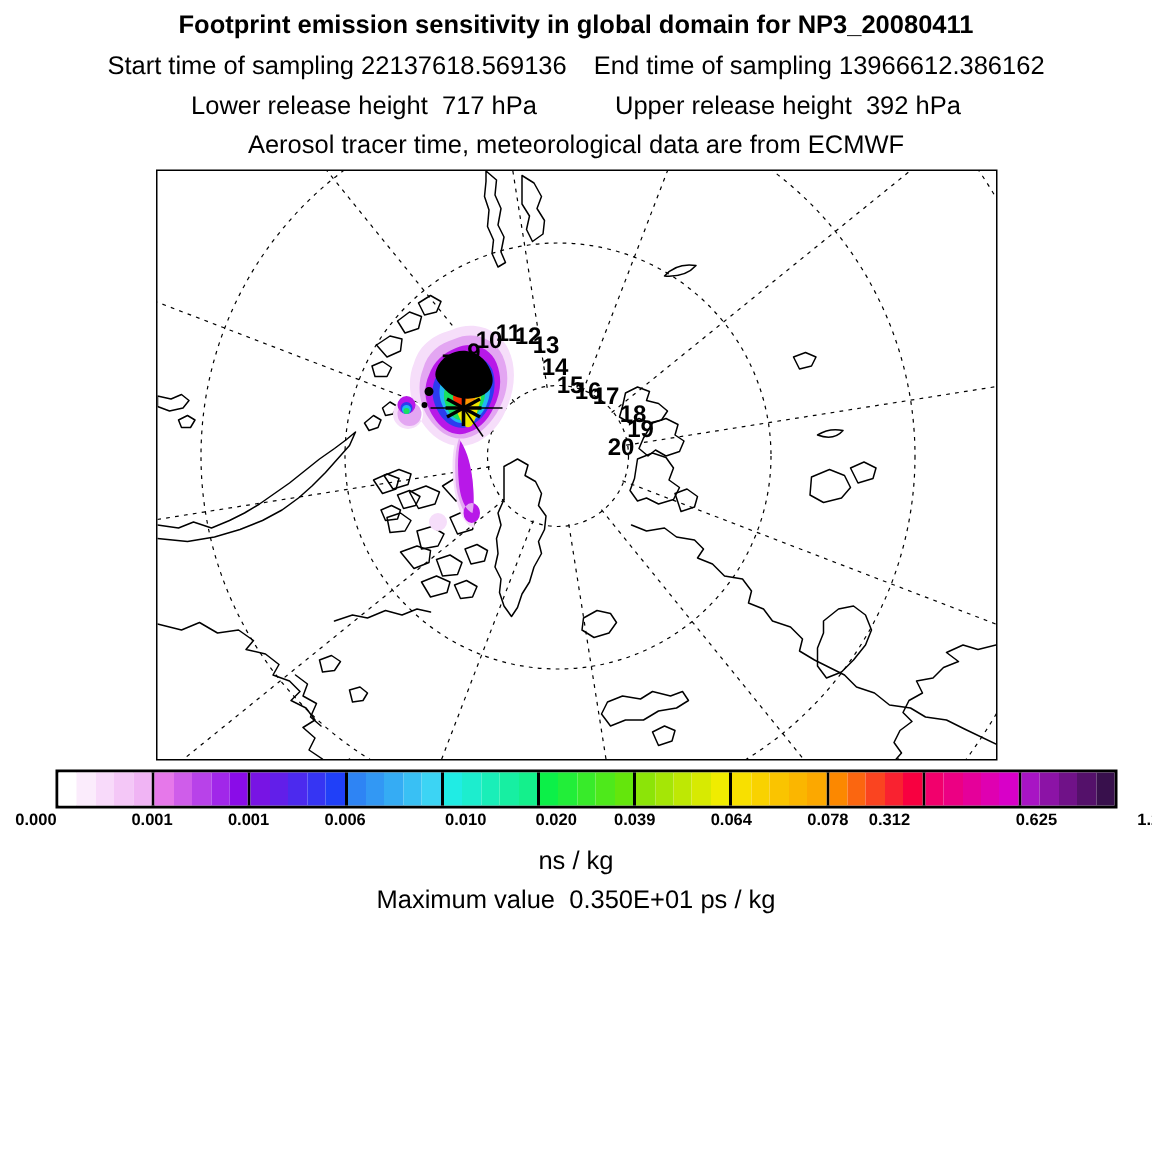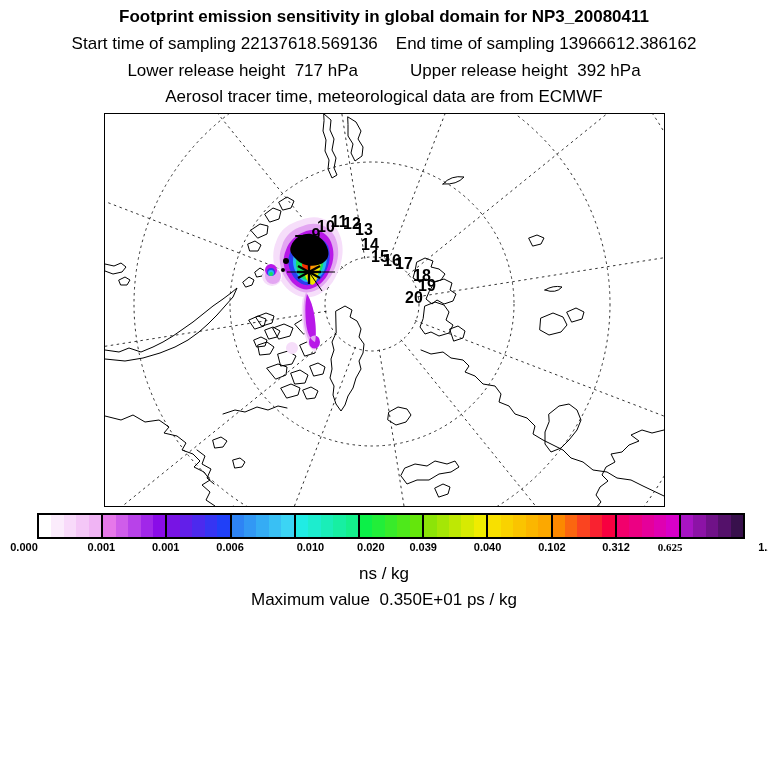--- a/index.html
+++ b/index.html
@@ -236,21 +236,21 @@
     </div>
   </div>
 <div id="tick-row">
     <span class="tick-label" style="left: 24px;">0.000</span>
     <span class="tick-label" style="left: 101.364px;">0.001</span>
     <span class="tick-label" style="left: 165.727px;">0.001</span>
     <span class="tick-label" style="left: 230.091px;">0.006</span>
     <span class="tick-label" style="left: 294.455px; margin-left: 16px;">0.010</span>
     <span class="tick-label" style="left: 358.818px; padding-left: 24px;">0.020</span>
     <span class="tick-label" style="left: 423.182px;">0.039</span>
-    <span class="tick-label" style="left: 487.545px;">0.040</span>
-    <span class="tick-label" style="left: 551.909px;">0.102</span>
-    <span class="tick-label" style="left: 616px;">0.312</span>
-    <span class="tick-label" style="left: 670px; font-family: Liberation Serif, serif;">0.625</span>
+    <span class="tick-label" style="left: 487.545px;">0.064</span>
+    <span class="tick-label" style="left: 551.909px;">0.078</span>
+    <span class="tick-label" style="left: 593px;">0.312</span>
+    <span class="tick-label" style="left: 691px;">0.625</span>
     <span class="tick-label" style="left: 772px; text-align: right;">1.250</span>
   </div>
 
 <div class="hline" id="units-line">ns / kg</div>
 <div class="hline" id="max-line">Maximum value  0.350E+01 ps / kg</div>
 
 </body></html>

